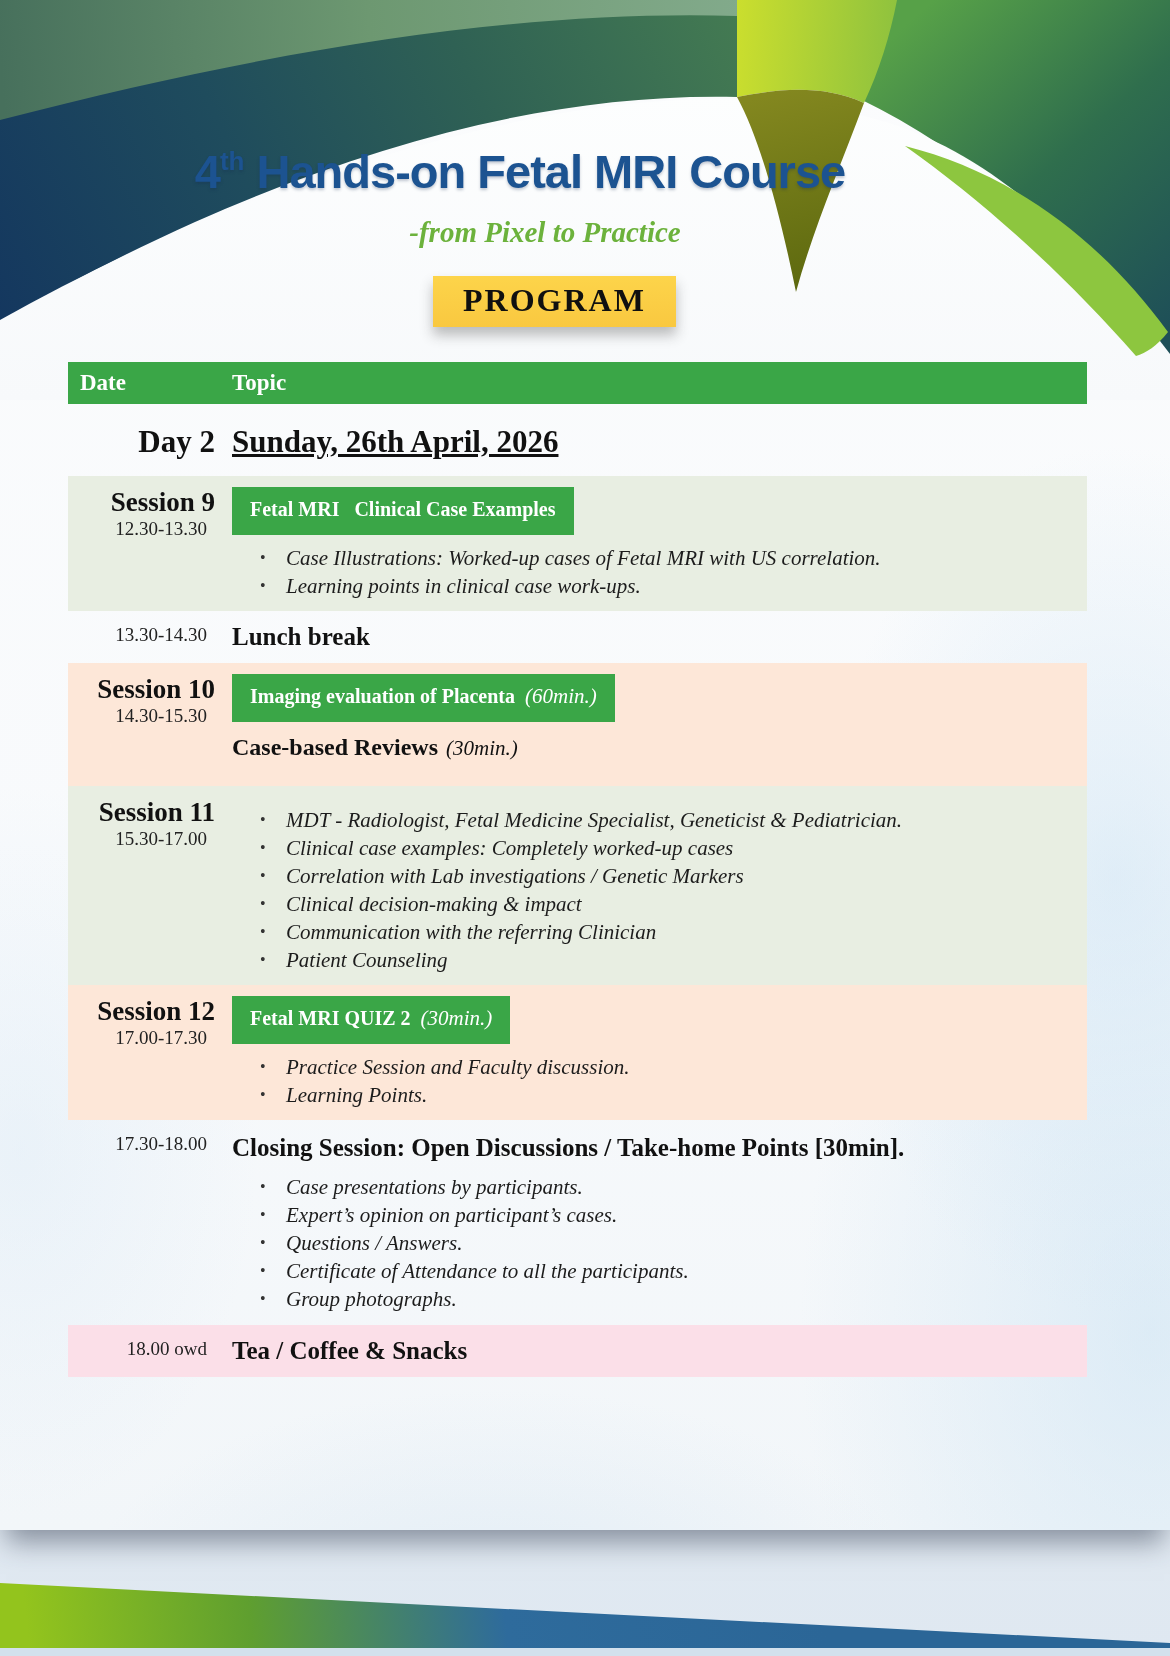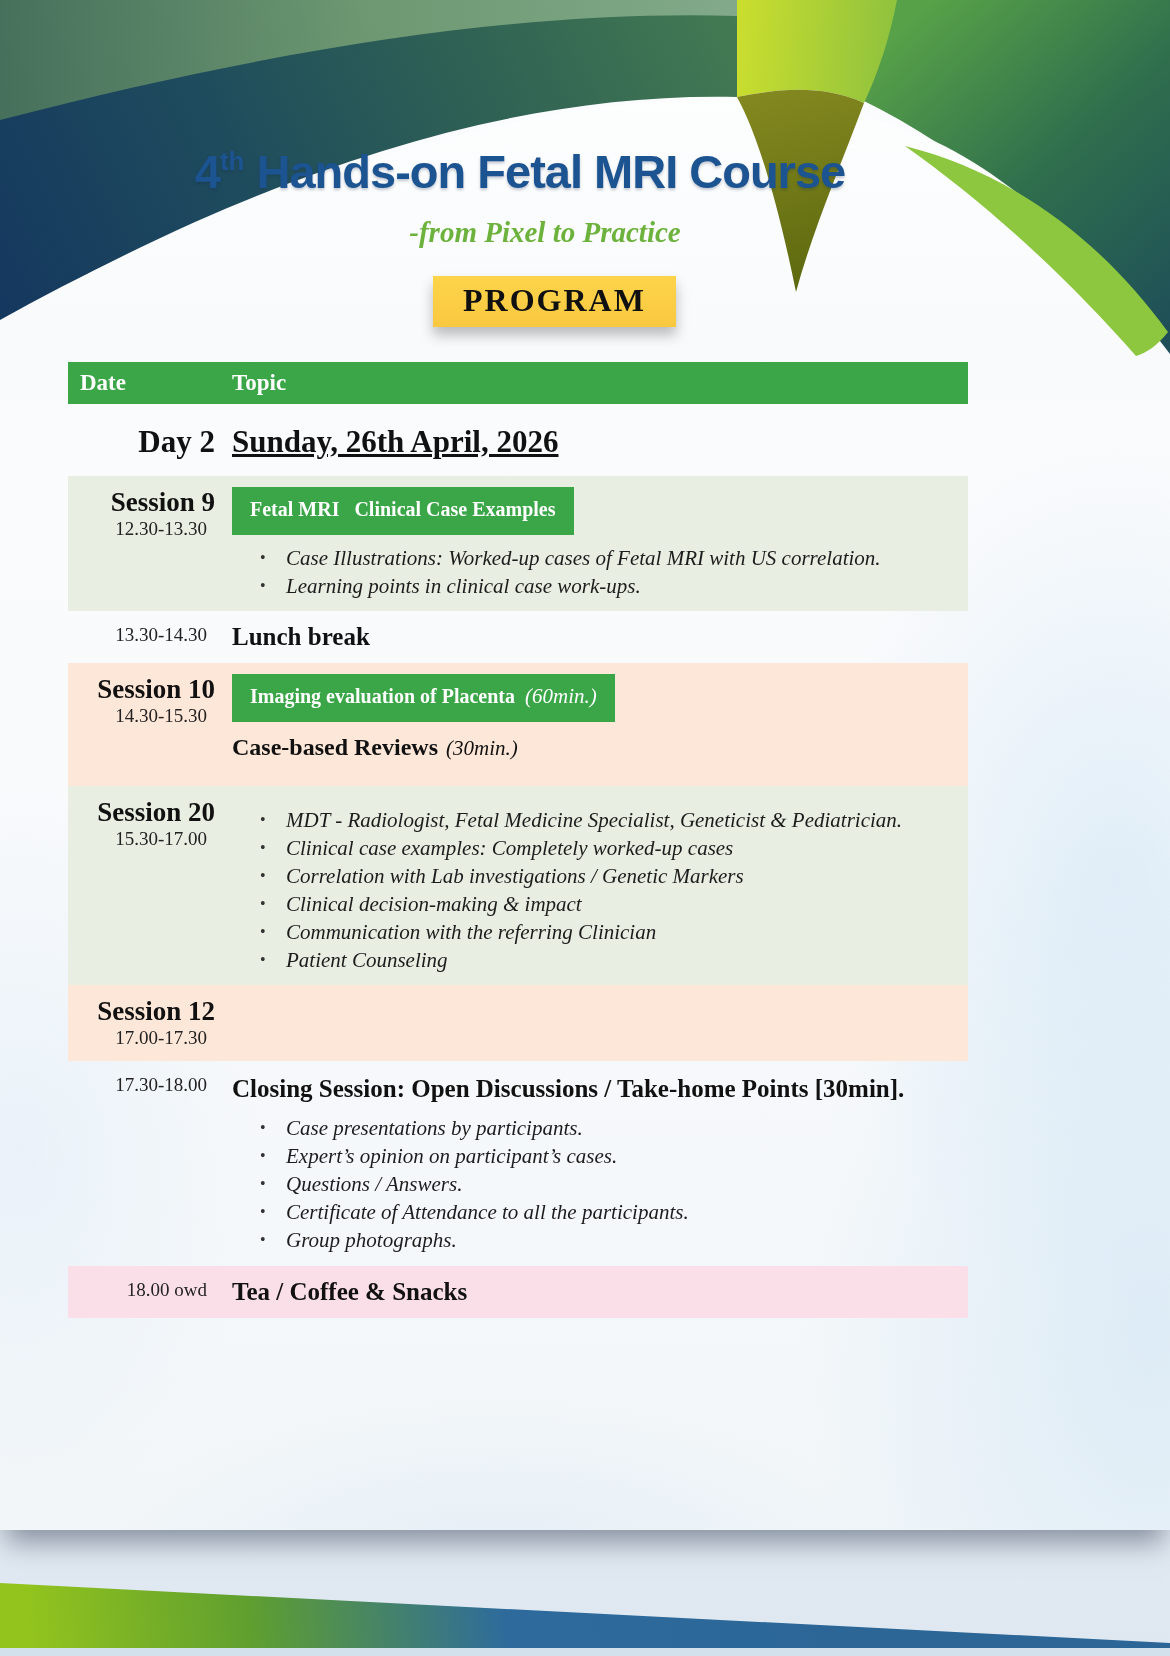--- a/index.html
+++ b/index.html
@@ -43,21 +43,21 @@
     color:var(--subtitle-green,#6cb23c);
   }
   .program{
     left:433px;top:276px;
     background:linear-gradient(180deg,#fdd44a,var(--program-yellow,#f9c840));
     color:#101010;font-weight:700;font-size:32px;letter-spacing:2px;
     padding:6px 30px 8px;box-shadow:0 8px 12px rgba(40,40,40,.3);
   }
 
   
-  .program-table{position:absolute;left:68px;top:362px;width:900px;z-index:3;}
+  .program-table{position:absolute;left:68px;top:362px;width:1019px;z-index:3;}
   .table-head{
     position:relative;height:42px;line-height:42px;
     background:var(--header-green,#3aa647);
     color:#fff;font-weight:700;font-size:23px;
   }
   .th-date{padding-left:12px;}
   .th-topic{position:absolute;left:164px;top:0;text-align:right;}
 
   .day-row{display:flex;padding:20px 0 16px;}
   .day-label{flex:0 0 164px;text-align:right;padding-right:17px;box-sizing:border-box;
@@ -206,40 +206,47 @@
         <div class="session-time">14.30-15.30</div>
       </div>
       <div class="col-topic">
         <div class="bar"><span class="bar-title">Imaging evaluation of Placenta</span><span class="bar-suffix">(60min.)</span></div>
         <div class="subheading"><span>Case-based Reviews</span><span class="suffix">(30min.)</span></div>
       </div>
     </section>
 
     <section class="row mint">
       <div class="col-date">
-        <div class="session-label">Session 20</div>
+        <div class="session-label">Session 11</div>
         <div class="session-time">15.30-17.00</div>
       </div>
       <div class="col-topic">
         <ul class="bullets">
           <li>MDT - Radiologist, Fetal Medicine Specialist, Geneticist &amp; Pediatrician.</li>
           <li>Clinical case examples: Completely worked-up cases</li>
           <li>Correlation with Lab investigations / Genetic Markers</li>
           <li>Clinical decision-making &amp; impact</li>
           <li>Communication with the referring Clinician</li>
           <li>Patient Counseling</li>
         </ul>
       </div>
     </section>
 
     <section class="row peach">
       <div class="col-date">
         <div class="session-label">Session 12</div>
         <div class="session-time">17.00-17.30</div>
       </div>
+      <div class="col-topic">
+        <div class="bar"><span class="bar-title">Fetal MRI QUIZ 2</span><span class="bar-suffix">(30min.)</span></div>
+        <ul class="bullets">
+          <li>Practice Session and Faculty discussion.</li>
+          <li>Learning Points.</li>
+        </ul>
+      </div>
     </section>
 
     <section class="row plain">
       <div class="col-date">
         <div class="session-time">17.30-18.00</div>
       </div>
       <div class="col-topic">
         <div class="closing-title">Closing Session: Open Discussions / Take-home Points [30min].</div>
         <ul class="bullets">
           <li>Case presentations by participants.</li>

